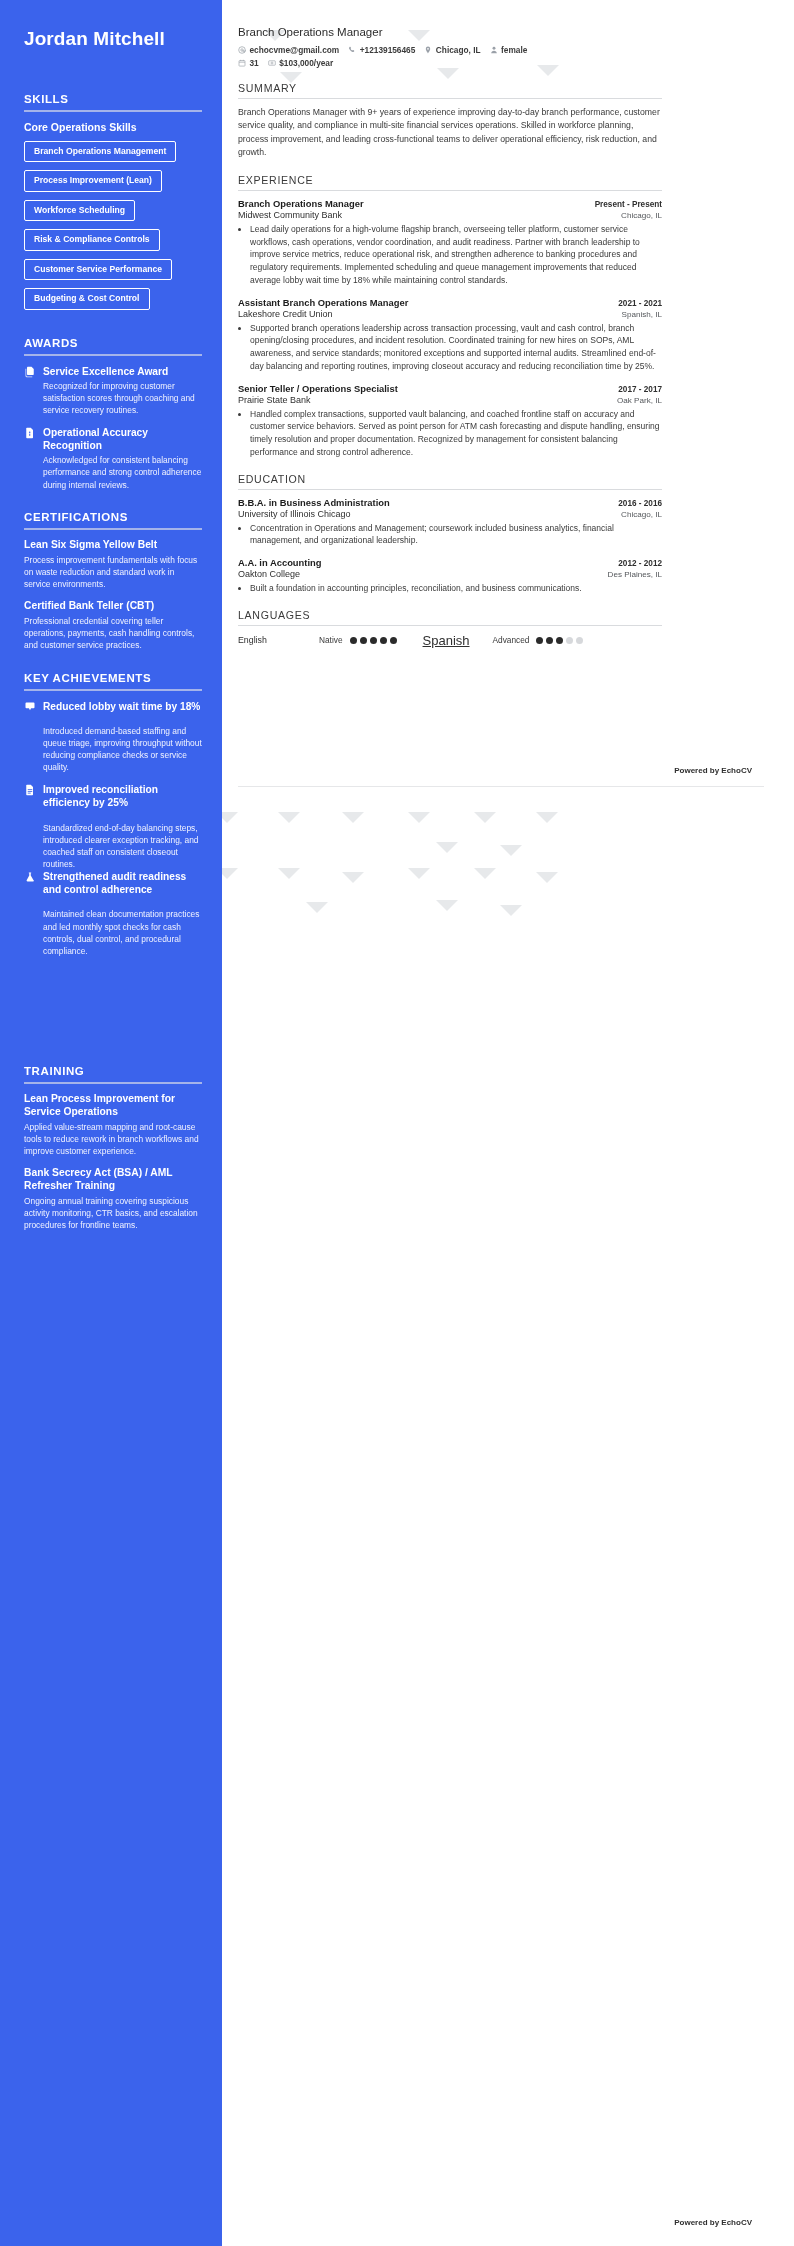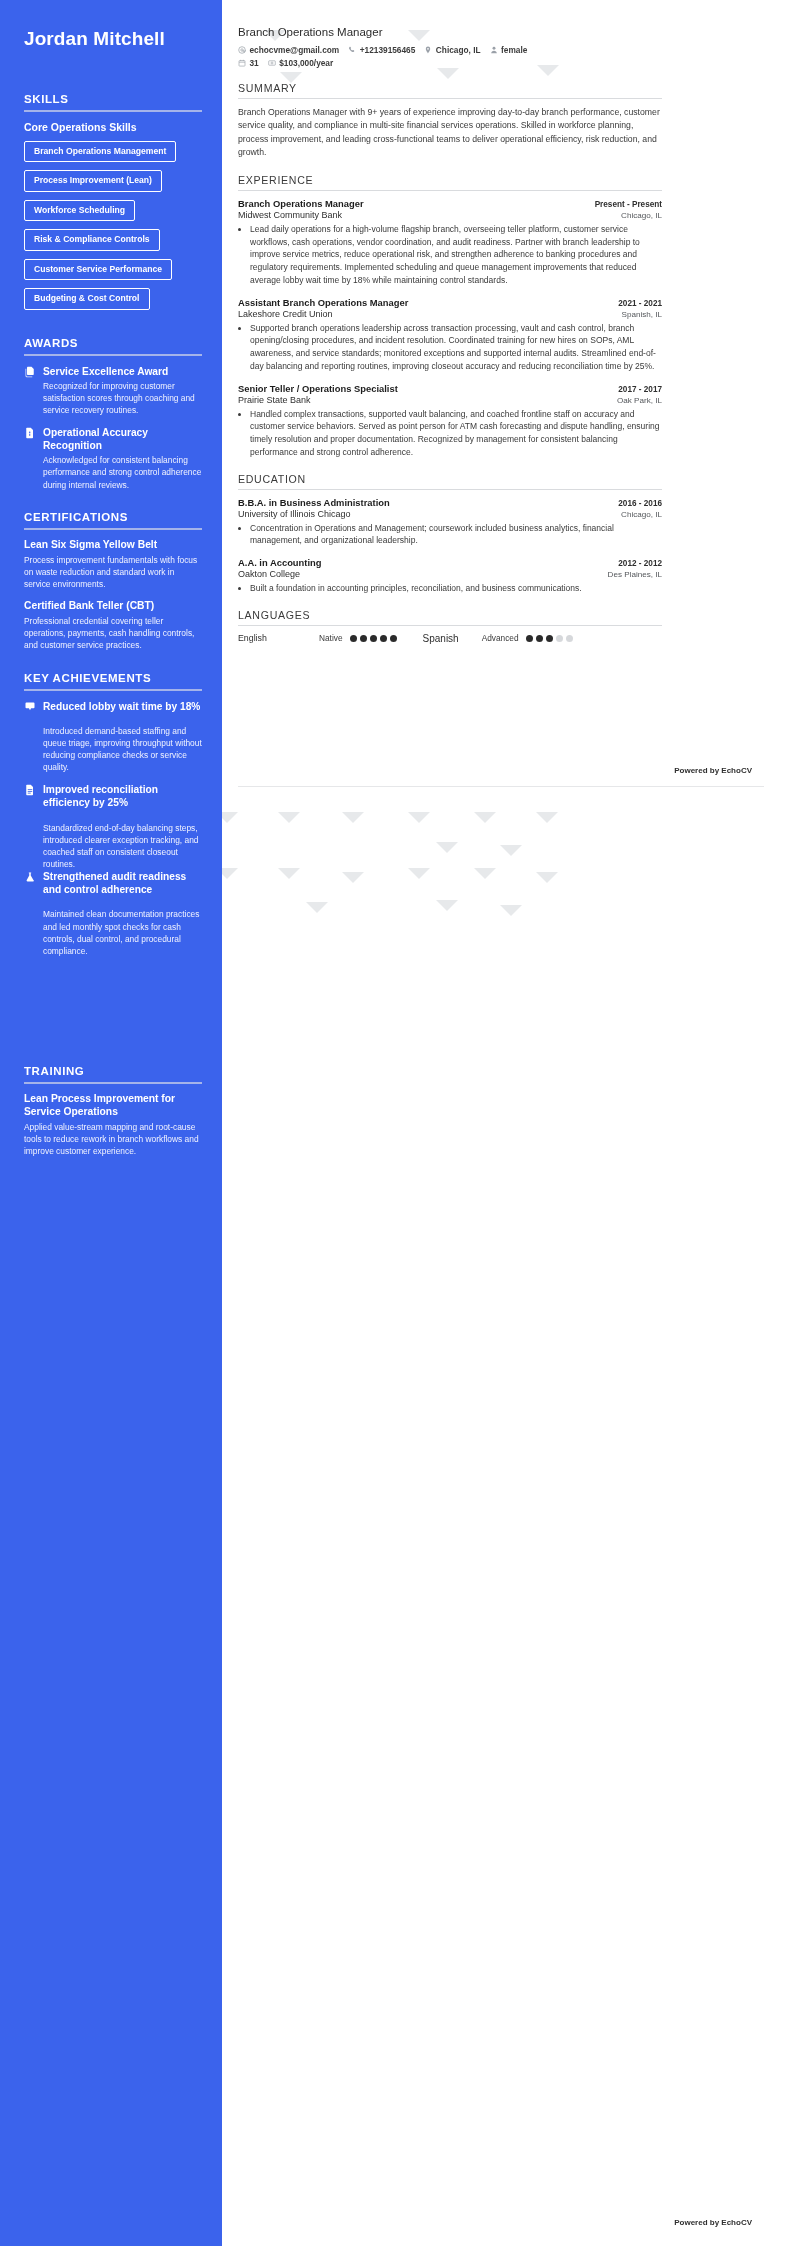--- a/index.html
+++ b/index.html
@@ -372,20 +372,24 @@
       <div class="aw-desc ach-indent">Maintained clean documentation practices and led monthly spot checks for cash controls, dual control, and procedural compliance.</div>
     </div>
 
     <div style="margin-top:108px;">
       <div class="side-sec-title">TRAINING</div>
       <div class="side-rule"></div>
       <div class="cert-item">
         <div class="cert-name">Lean Process Improvement for Service Operations</div>
         <div class="cert-desc">Applied value-stream mapping and root-cause tools to reduce rework in branch workflows and improve customer experience.</div>
       </div>
+      <div class="cert-item">
+        <div class="cert-name">Bank Secrecy Act (BSA) / AML Refresher Training</div>
+        <div class="cert-desc">Ongoing annual training covering suspicious activity monitoring, CTR basics, and escalation procedures for frontline teams.</div>
+      </div>
     </div>
 
   </aside>
 
   <main class="main">
 
     <div class="job-title">Branch Operations Manager</div>
 
     <div class="contact-row">
       <span class="c-item">
@@ -547,21 +551,21 @@
           <span class="dots">
             <span class="dot"></span>
             <span class="dot"></span>
             <span class="dot"></span>
             <span class="dot"></span>
             <span class="dot"></span>
           </span>
         </div>
         <span class="lang-gap"></span>
         <div class="lang-cell">
-          <span class="lang-level" style="margin-right:16px;font-size:10px;color:#2f2f2f;">Spanish</span>
+          <span class="lang-level" style="margin-right:16px;font-size:13px;color:#2f2f2f;text-decoration:underline;">Spanish</span>
           <span class="lang-level">Advanced</span>
           <span class="dots">
             <span class="dot"></span>
             <span class="dot"></span>
             <span class="dot"></span>
             <span class="dot off"></span>
             <span class="dot off"></span>
           </span>
         </div>
       </div>

